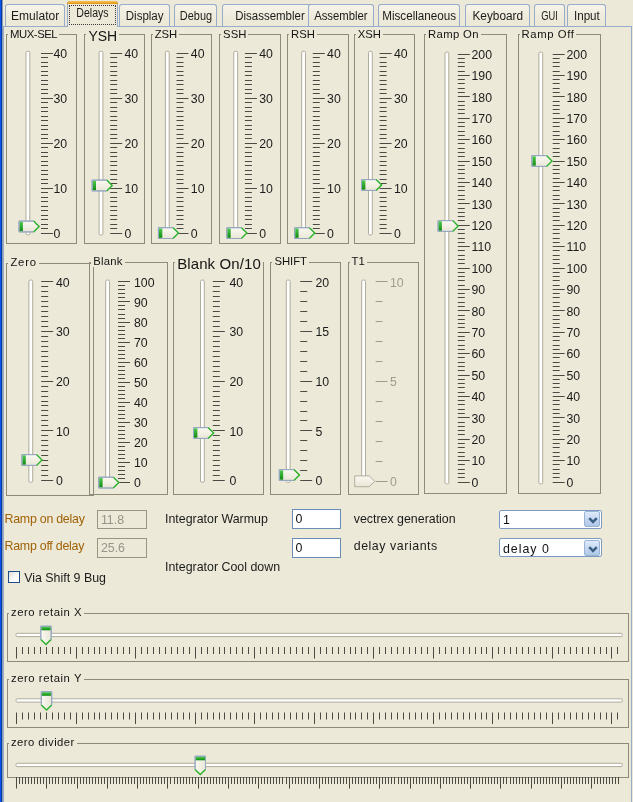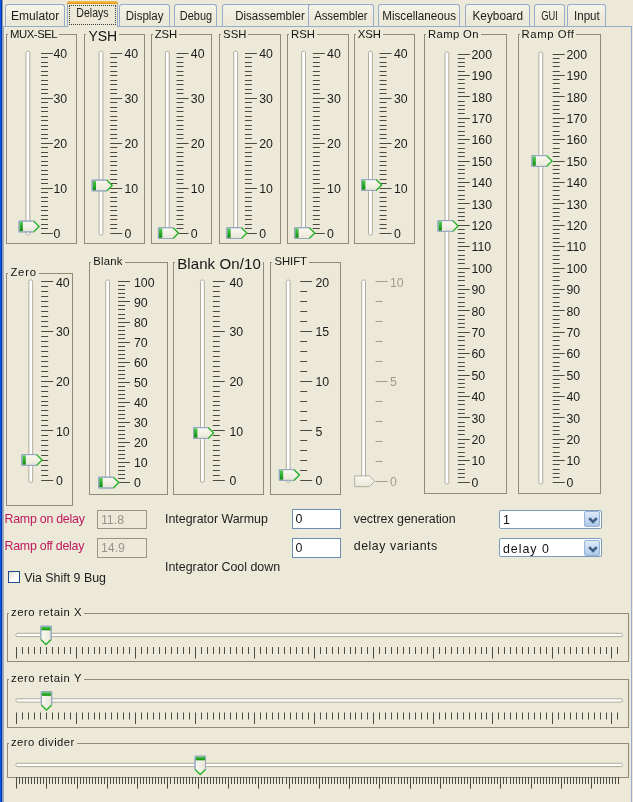--- a/index.html
+++ b/index.html
@@ -10,21 +10,21 @@
 .tab{position:absolute;top:4px;height:22px;border:1px solid #97accb;border-bottom:none;border-radius:3px 3px 0 0;background:linear-gradient(#f6f3e9,#ece9d8 75%);text-align:center;font-size:12.5px;color:#1b1b1b}
 .tab span{display:block;margin-top:3.5px}
 .tab.sel{top:1px;height:26px;background:#ece9d8;z-index:2}
 .tab.sel span{margin-top:4px}
 .orange{position:absolute;left:-1px;top:-1px;right:-1px;height:2.8px;background:linear-gradient(#f6c35c,#e39210);border-radius:3px 3px 0 0}
 .focus{position:absolute;left:1px;right:1px;top:3px;bottom:2px;border:1px dotted #3c3c3c}
 .grp{position:absolute;border:1px solid #8f8b78}
 .gt{position:absolute;top:-7.7px;left:1px;background:#ece9d8;padding:0 2px;color:#141414;white-space:nowrap;letter-spacing:-0.1px}
 .ovl{position:absolute;left:0;top:0;z-index:3}
 .lbl{position:absolute;font-size:12.4px;color:#1b1b1b;white-space:nowrap}
-.lbl.dis{color:#be185d}
+.lbl.dis{color:#a16207}
 .fld{position:absolute;background:#fff;border:1.2px solid #6b8cb4;font-size:12.4px;color:#111;padding-left:3px;line-height:19.5px}
 .fld.dis2{background:#ece9d8;border:1px solid #9a9583;color:#98938a}
 .cmb{position:absolute;background:#fff;border:1.2px solid #7b9ac0;border-radius:2px;font-size:12.4px;color:#111}
 .cmb>span{position:absolute;left:2.5px;top:2.5px;white-space:nowrap}
 .cbtn{position:absolute;right:0.5px;top:0.5px;bottom:0.5px;width:16px;background:linear-gradient(#dfeafa,#aec7e8);border:1px solid #9ab4d6;border-radius:2px}
 .chk{position:absolute;width:12px;height:12px;background:linear-gradient(135deg,#dcdcd4,#ffffff 60%);border:1.4px solid #1c4f8a}
 </style></head><body>
 <div class="page">
     <div class="tpl"></div>
     <div class="tpr"></div>
@@ -78,31 +78,34 @@
     </div>
     <div class="grp" style="left:353.8px;top:34.3px;width:61.4px;height:209.7px">
       <span class="gt" style="font-size:11.3px;letter-spacing:0.0px">XSH</span>
     </div>
     <div class="grp" style="left:424.0px;top:34.3px;width:82.5px;height:460.2px">
       <span class="gt" style="font-size:11.3px;letter-spacing:0.35px">Ramp On</span>
     </div>
     <div class="grp" style="left:517.5px;top:34.3px;width:83.5px;height:460.2px">
       <span class="gt" style="font-size:11.3px;letter-spacing:0.6px">Ramp Off</span>
     </div>
-    <div class="grp" style="left:6.4px;top:273px;width:67px;height:233.0px">
+    <div class="grp" style="left:6.4px;top:263px;width:88px;height:233.0px">
       <span class="gt" style="font-size:11.3px;letter-spacing:0.8px">Zero</span>
     </div>
     <div class="grp" style="left:89.3px;top:261.5px;width:78.8px;height:233.0px">
       <span class="gt" style="font-size:11.3px;letter-spacing:0.2px">Blank</span>
     </div>
     <div class="grp" style="left:173.2px;top:261.5px;width:90.4px;height:233.0px">
       <span class="gt" style="font-size:15px;letter-spacing:0.1px">Blank On/10</span>
     </div>
     <div class="grp" style="left:270.4px;top:261.5px;width:70.4px;height:233.0px">
       <span class="gt" style="font-size:11.3px;letter-spacing:0.0px">SHIFT</span>
+    </div>
+    <div class="grp" style="left:347.5px;top:261.5px;width:71.1px;height:233.0px">
+      <span class="gt" style="font-size:11.3px;letter-spacing:0.0px">T1</span>
     </div>
     <div class="grp" style="left:7.0px;top:613.0px;width:622.2px;height:49.0px">
       <span class="gt" style="font-size:11.3px;letter-spacing:0.55px">zero retain X</span>
     </div>
     <div class="grp" style="left:7.0px;top:678.5px;width:622.2px;height:49.0px">
       <span class="gt" style="font-size:11.3px;letter-spacing:0.55px">zero retain Y</span>
     </div>
     <div class="grp" style="left:7.0px;top:743.0px;width:622.2px;height:35px">
       <span class="gt" style="font-size:11.3px;letter-spacing:0.45px">zero divider</span>
     </div>
@@ -111,21 +114,21 @@
     <div class="lbl" style="left:165px;top:511.5px">Integrator Warmup</div>
     <div class="fld" style="left:291.5px;top:509px;width:49.5px;height:20px">0</div>
     <div class="lbl" style="left:353.7px;top:512px">vectrex generation</div>
     <div class="cmb" style="left:499.4px;top:509.5px;width:102.5px;height:19px">
       <span style="letter-spacing:0px">1</span>
       <div class="cbtn"><svg width="16" height="16" viewBox="0 0 16 16">
           <path d="M4.2 6.2 L8 10 L11.8 6.2" fill="none" stroke="#3d6185" stroke-width="2.6"></path>
         </svg></div>
     </div>
     <div class="lbl dis" style="left:4.5px;top:539px;letter-spacing:-0.25px">Ramp off delay</div>
-    <div class="fld dis2" style="left:96.9px;top:538.4px;width:49.7px;height:19.9px">14.9</div>
+    <div class="fld dis2" style="left:96.9px;top:538.4px;width:49.7px;height:19.9px">25.6</div>
     <div class="lbl" style="left:165px;top:560px">Integrator Cool down</div>
     <div class="fld" style="left:291.5px;top:538px;width:49.5px;height:20px">0</div>
     <div class="lbl" style="left:353.7px;top:539px;letter-spacing:0.55px">delay variants</div>
     <div class="cmb" style="left:499.4px;top:538px;width:102.5px;height:19px">
       <span style="letter-spacing:1px">delay 0</span>
       <div class="cbtn"><svg width="16" height="16" viewBox="0 0 16 16">
           <path d="M4.2 6.2 L8 10 L11.8 6.2" fill="none" stroke="#3d6185" stroke-width="2.6"></path>
         </svg></div>
     </div>
     <div class="chk" style="left:7.5px;top:570.5px"></div>

